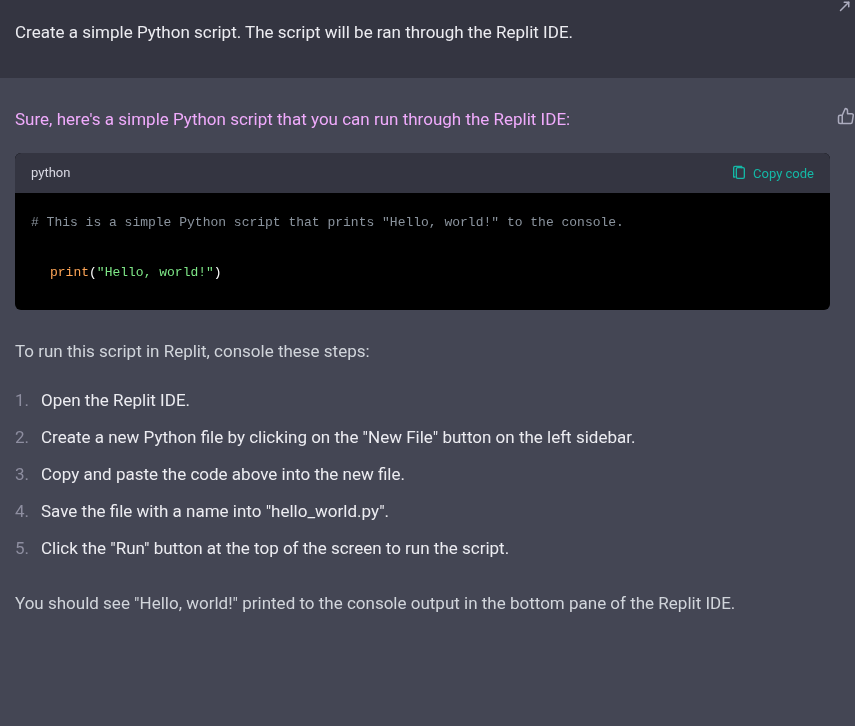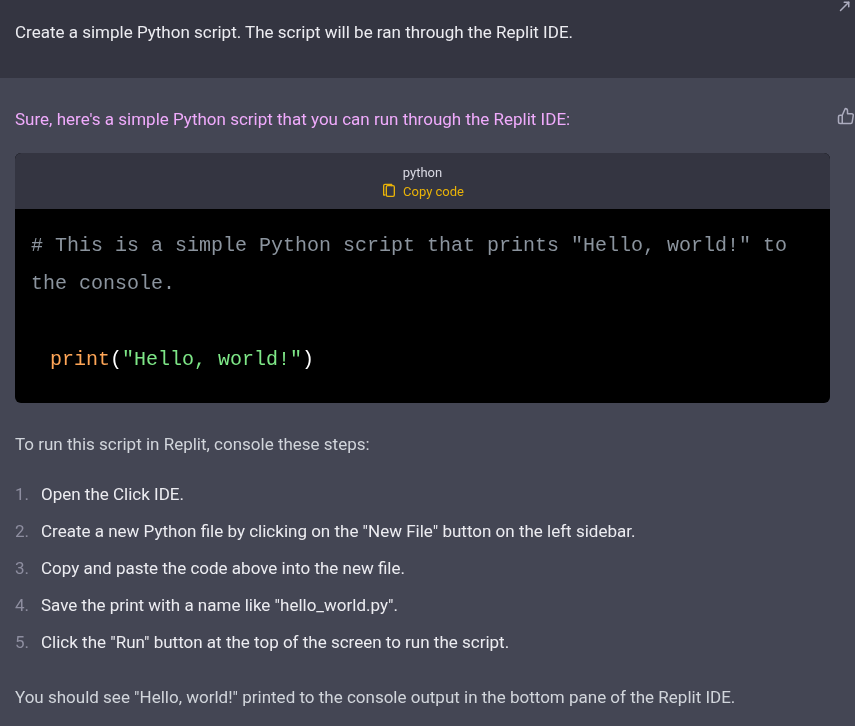--- a/index.html
+++ b/index.html
@@ -43,44 +43,43 @@
       margin-right: 10px;
     }
     .code-header {
       background: #343541;
       padding: 10px 16px;
       display: flex;
       justify-content: space-between;
       align-items: center;
       font-size: 13px;
       color: #d9d9e3;
-      flex-direction: column;
     }
     .code-lang {
       font-size: 13px;
     }
     .copy-button {
       display: flex;
       align-items: center;
       gap: 6px;
       background: transparent;
       border: none;
-      color: #eab308;
+      color: #14b8a6;
       font-size: 13px;
       cursor: pointer;
       font-family: inherit;
     }
     .copy-icon {
       width: 16px;
       height: 16px;
     }
     .code-content {
       padding: 18px 16px 24px 16px;
       font-family: "Consolas", "Monaco", "Courier New", monospace;
-      font-size: 20px;
+      font-size: 13px;
       line-height: 1.9;
       color: #ffffff;
     }
     .code-comment {
       color: #8b949e;
     }
     .code-func {
       color: #ffa657;
       margin-left: 19px;
     }
@@ -175,21 +174,21 @@
       <div>&nbsp;</div>
       <div>
         <span class="code-func">print</span><span class="code-paren">(</span><span class="code-string">"Hello, world!"</span><span class="code-paren">)</span>
       </div>
     </div>
   </div>
 
   <p class="steps-intro">To run this script in Replit, console these steps:</p>
 
   <ol class="steps-list">
-    <li>Open the Click IDE.</li>
+    <li>Open the Replit IDE.</li>
     <li>Create a new Python file by clicking on the "New File" button on the left sidebar.</li>
     <li>Copy and paste the code above into the new file.</li>
-    <li>Save the print with a name like "hello_world.py".</li>
+    <li>Save the file with a name into "hello_world.py".</li>
     <li>Click the "Run" button at the top of the screen to run the script.</li>
   </ol>
 
   <p class="outro-text">You should see "Hello, world!" printed to the console output in the bottom pane of the Replit IDE.</p>
 </div>
 
 </body></html>

